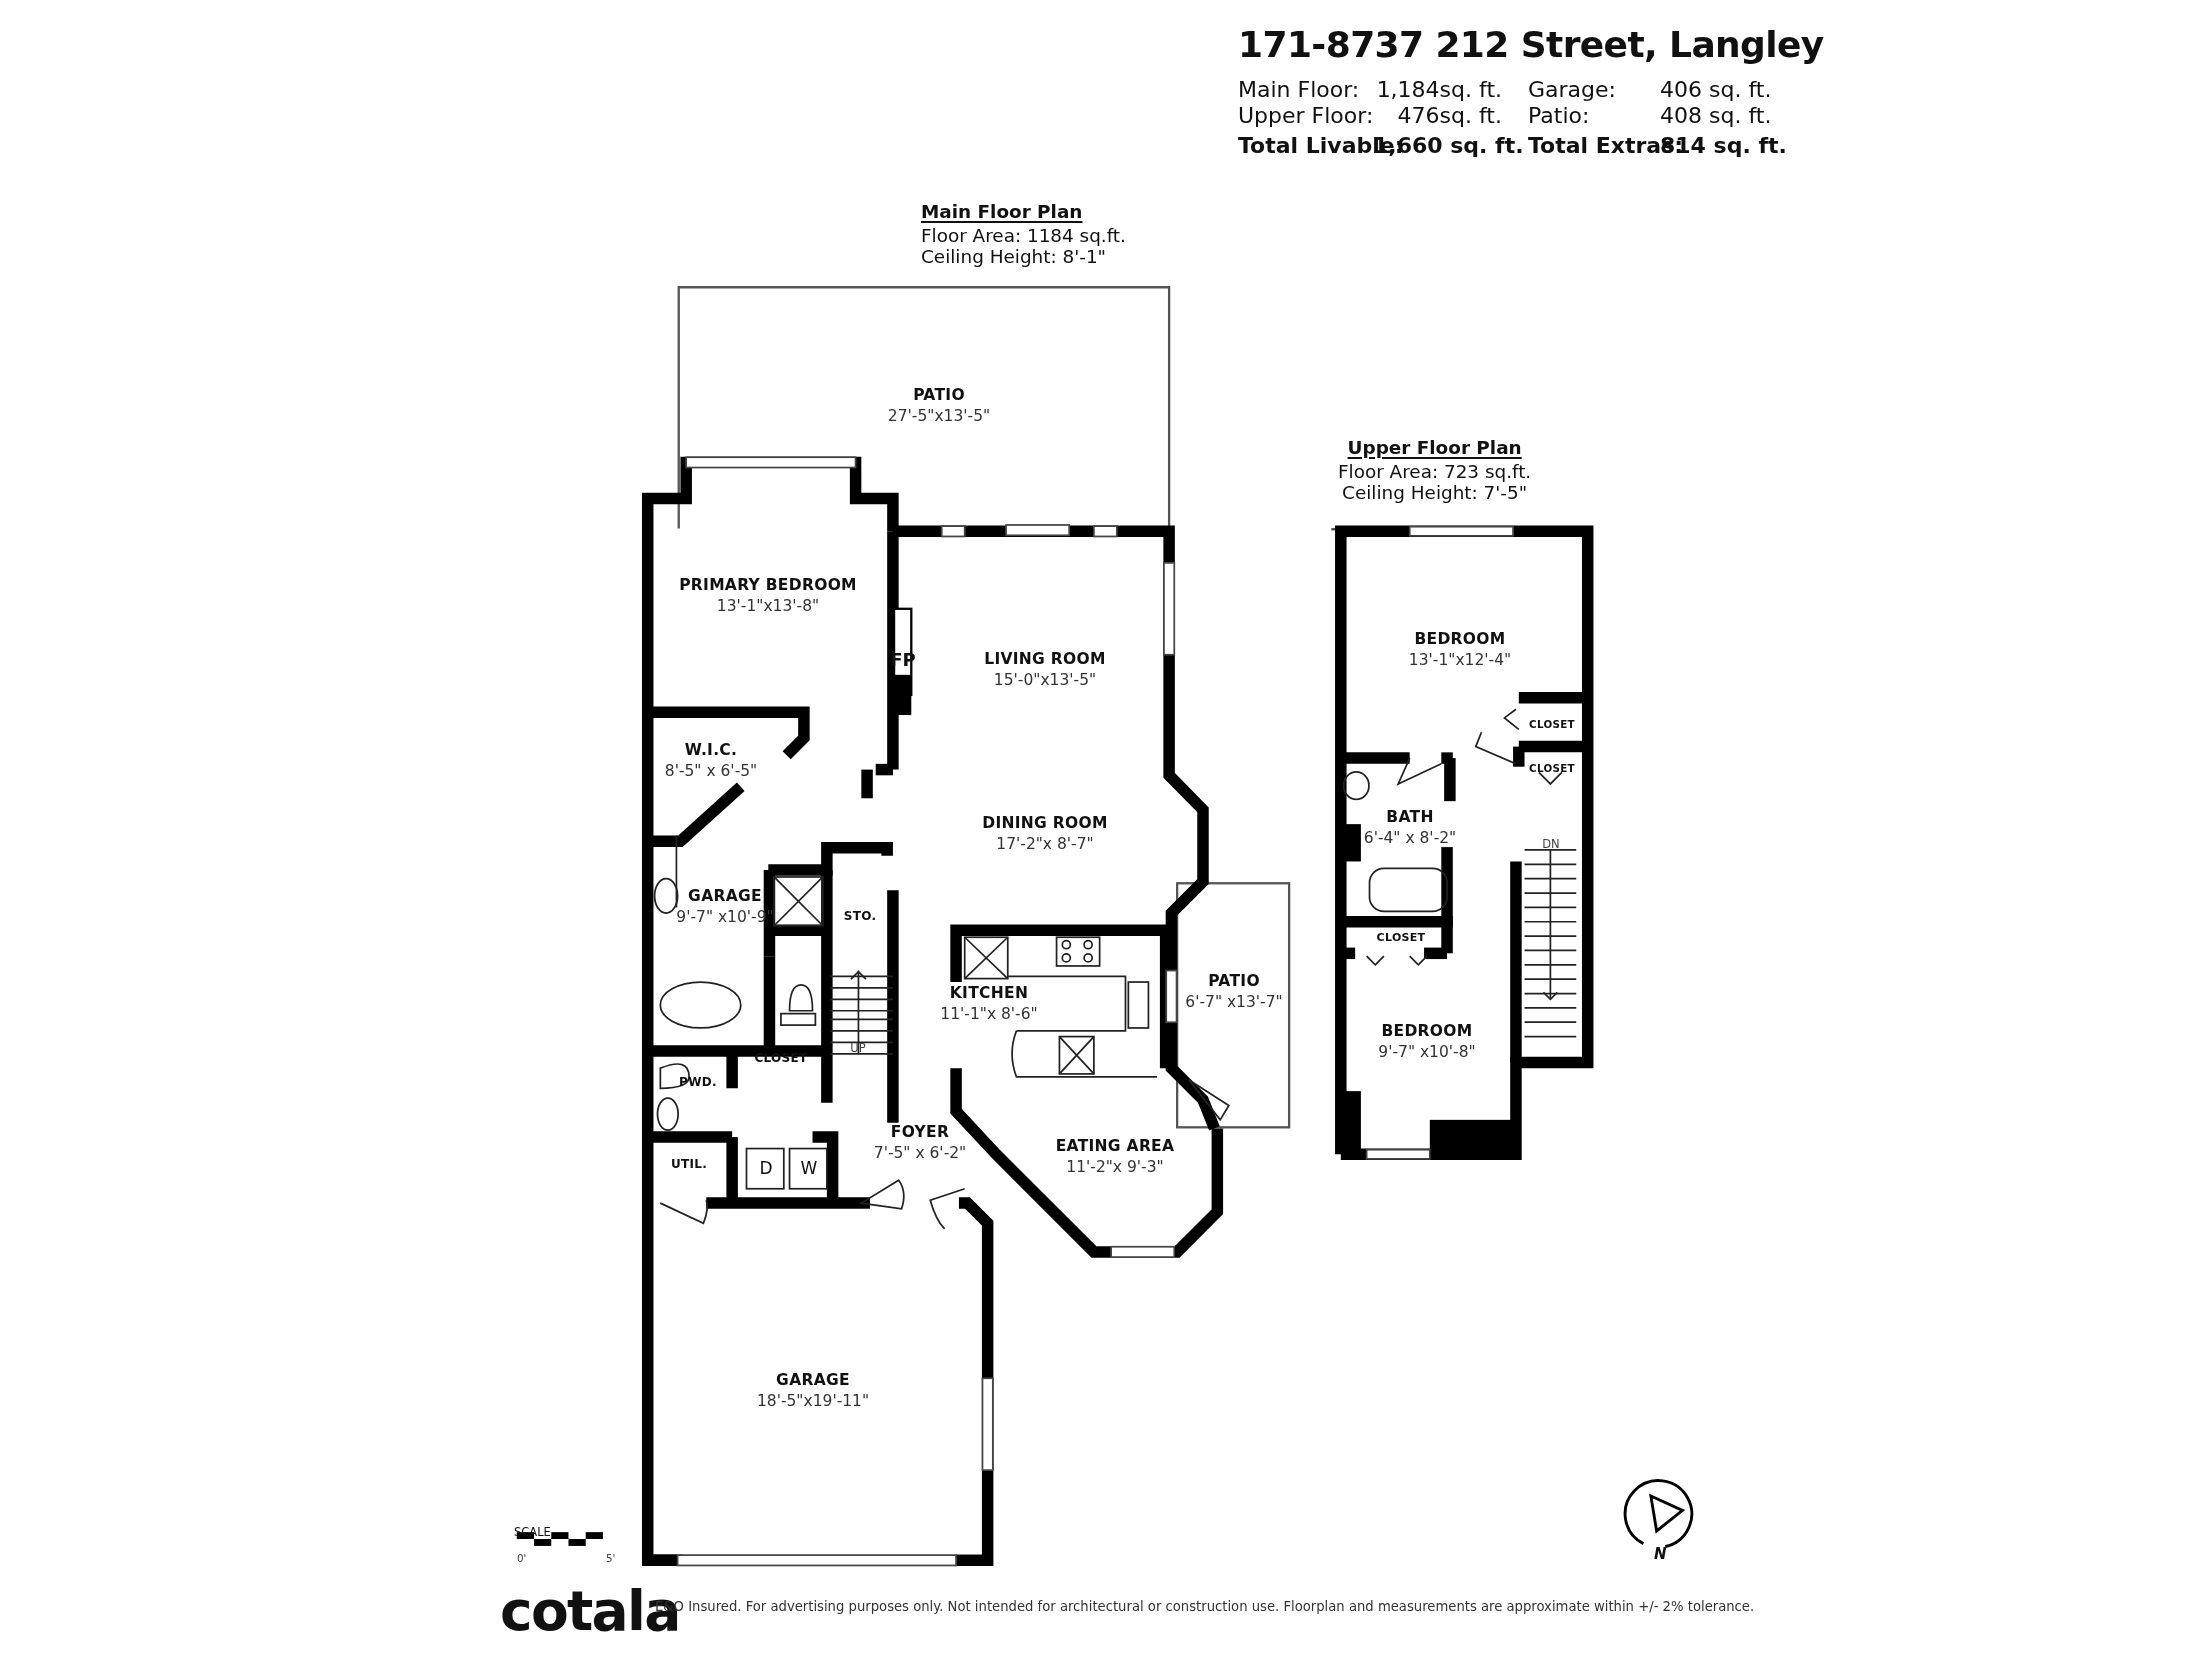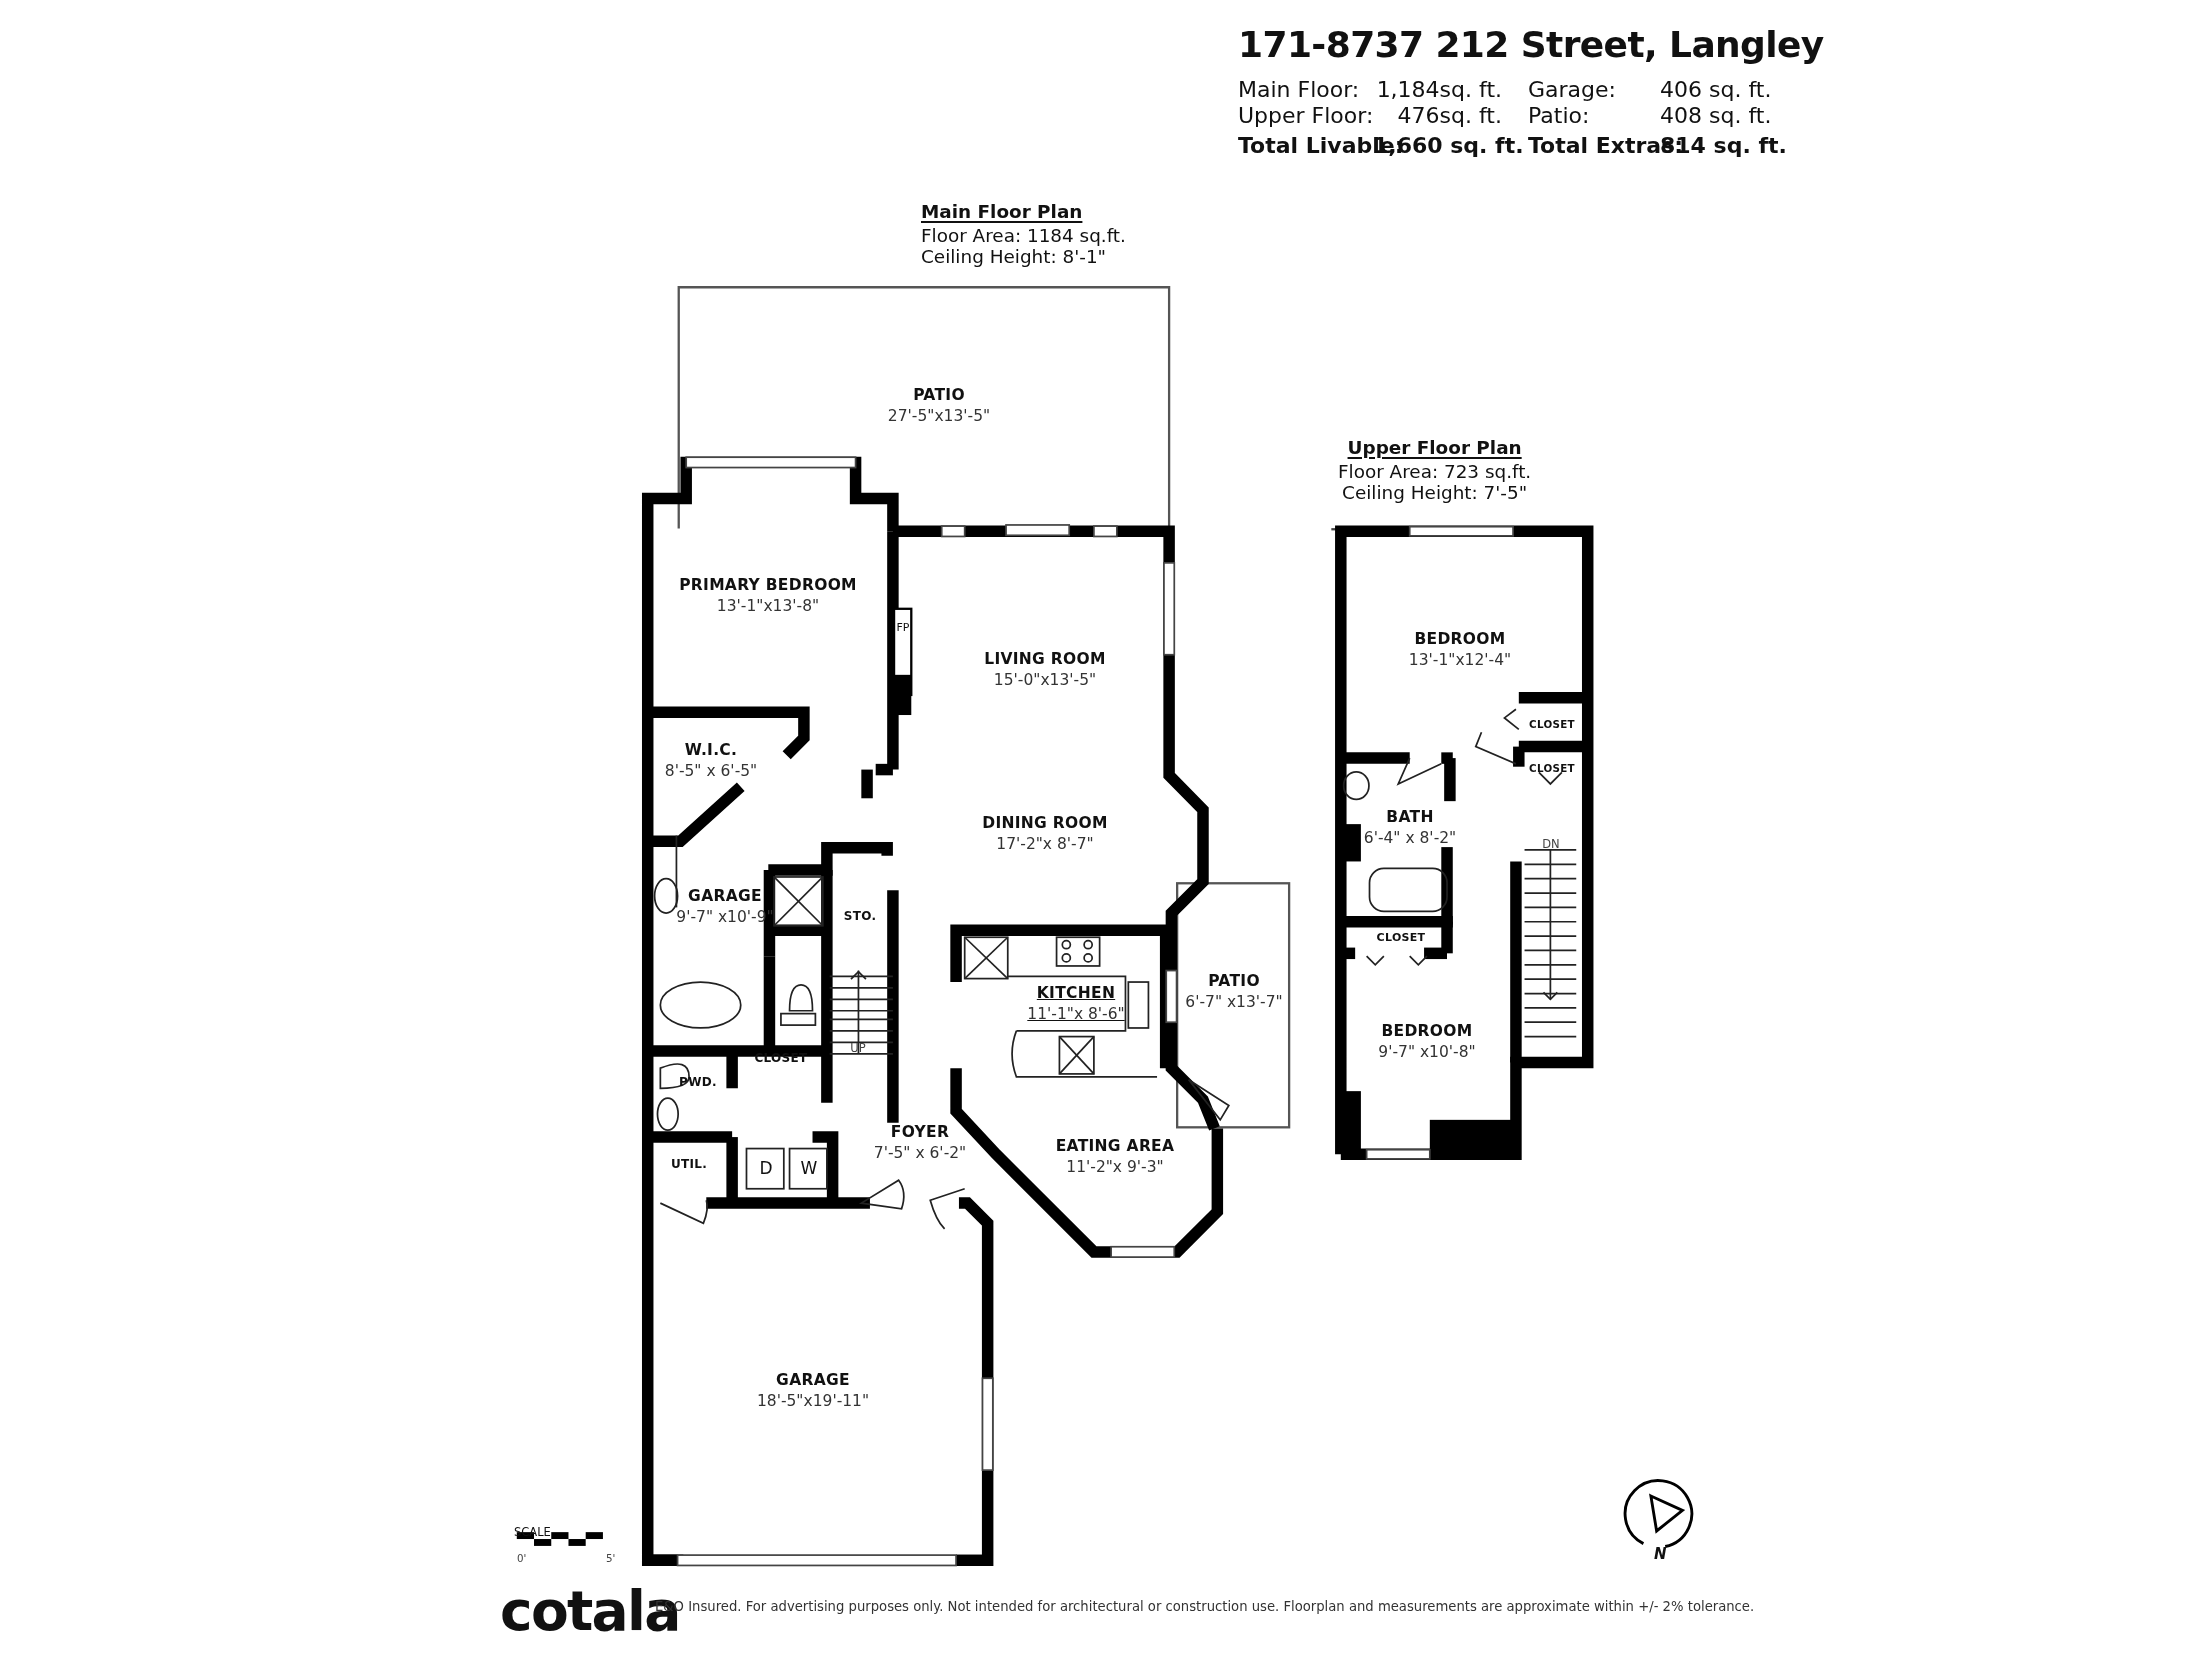--- a/index.html
+++ b/index.html
@@ -270,21 +270,21 @@
   <div class="n">DINING ROOM</div>
   <div class="d">17'-2"x 8'-7"</div>
 </div>
 <div class="room" style="left:725px; top:887px;">
   <div class="n">GARAGE</div>
   <div class="d">9'-7" x10'-9"</div>
 </div>
 <div class="room sm" style="left:860px; top:909px;">
   <div class="n">STO.</div>
 </div>
-<div class="room" style="left:1076px; top:984px;text-decoration:underline;">
+<div class="room" style="left:989px; top:984px;">
   <div class="n">KITCHEN</div>
   <div class="d">11'-1"x 8'-6"</div>
 </div>
 <div class="room" style="left:1234px; top:972px;">
   <div class="n">PATIO</div>
   <div class="d">6'-7" x13'-7"</div>
 </div>
 <div class="room sm" style="left:781px; top:1051px;">
   <div class="n">CLOSET</div>
 </div>
@@ -300,21 +300,21 @@
   <div class="d">11'-2"x 9'-3"</div>
 </div>
 <div class="room sm" style="left:689px; top:1157px;">
   <div class="n">UTIL.</div>
 </div>
 <div class="room" style="left:813px; top:1371px;">
   <div class="n">GARAGE</div>
   <div class="d">18'-5"x19'-11"</div>
 </div>
 
-<div class="fixture-label" style="left:903px; top:627px; font-size:11px; font-weight:normal;">FP</div>
+<div class="fixture-label" style="left:903px; top:659px; font-size:18px; font-weight:bold;">FP</div>
 <div class="fixture-label" style="left:858px; top:1048px; font-size:11.5px; color:#444;">UP</div>
 <div class="fixture-label" style="left:766px; top:1168px;">D</div>
 <div class="fixture-label" style="left:809px; top:1168px;">W</div>
 <div class="fixture-label" style="left:1551px; top:844px; font-size:11.5px; color:#444;">DN</div>
 
 <div class="room" style="left:1460px; top:630px;">
   <div class="n">BEDROOM</div>
   <div class="d">13'-1"x12'-4"</div>
 </div>
 <div class="room sm" style="left:1552px; top:718px;">

